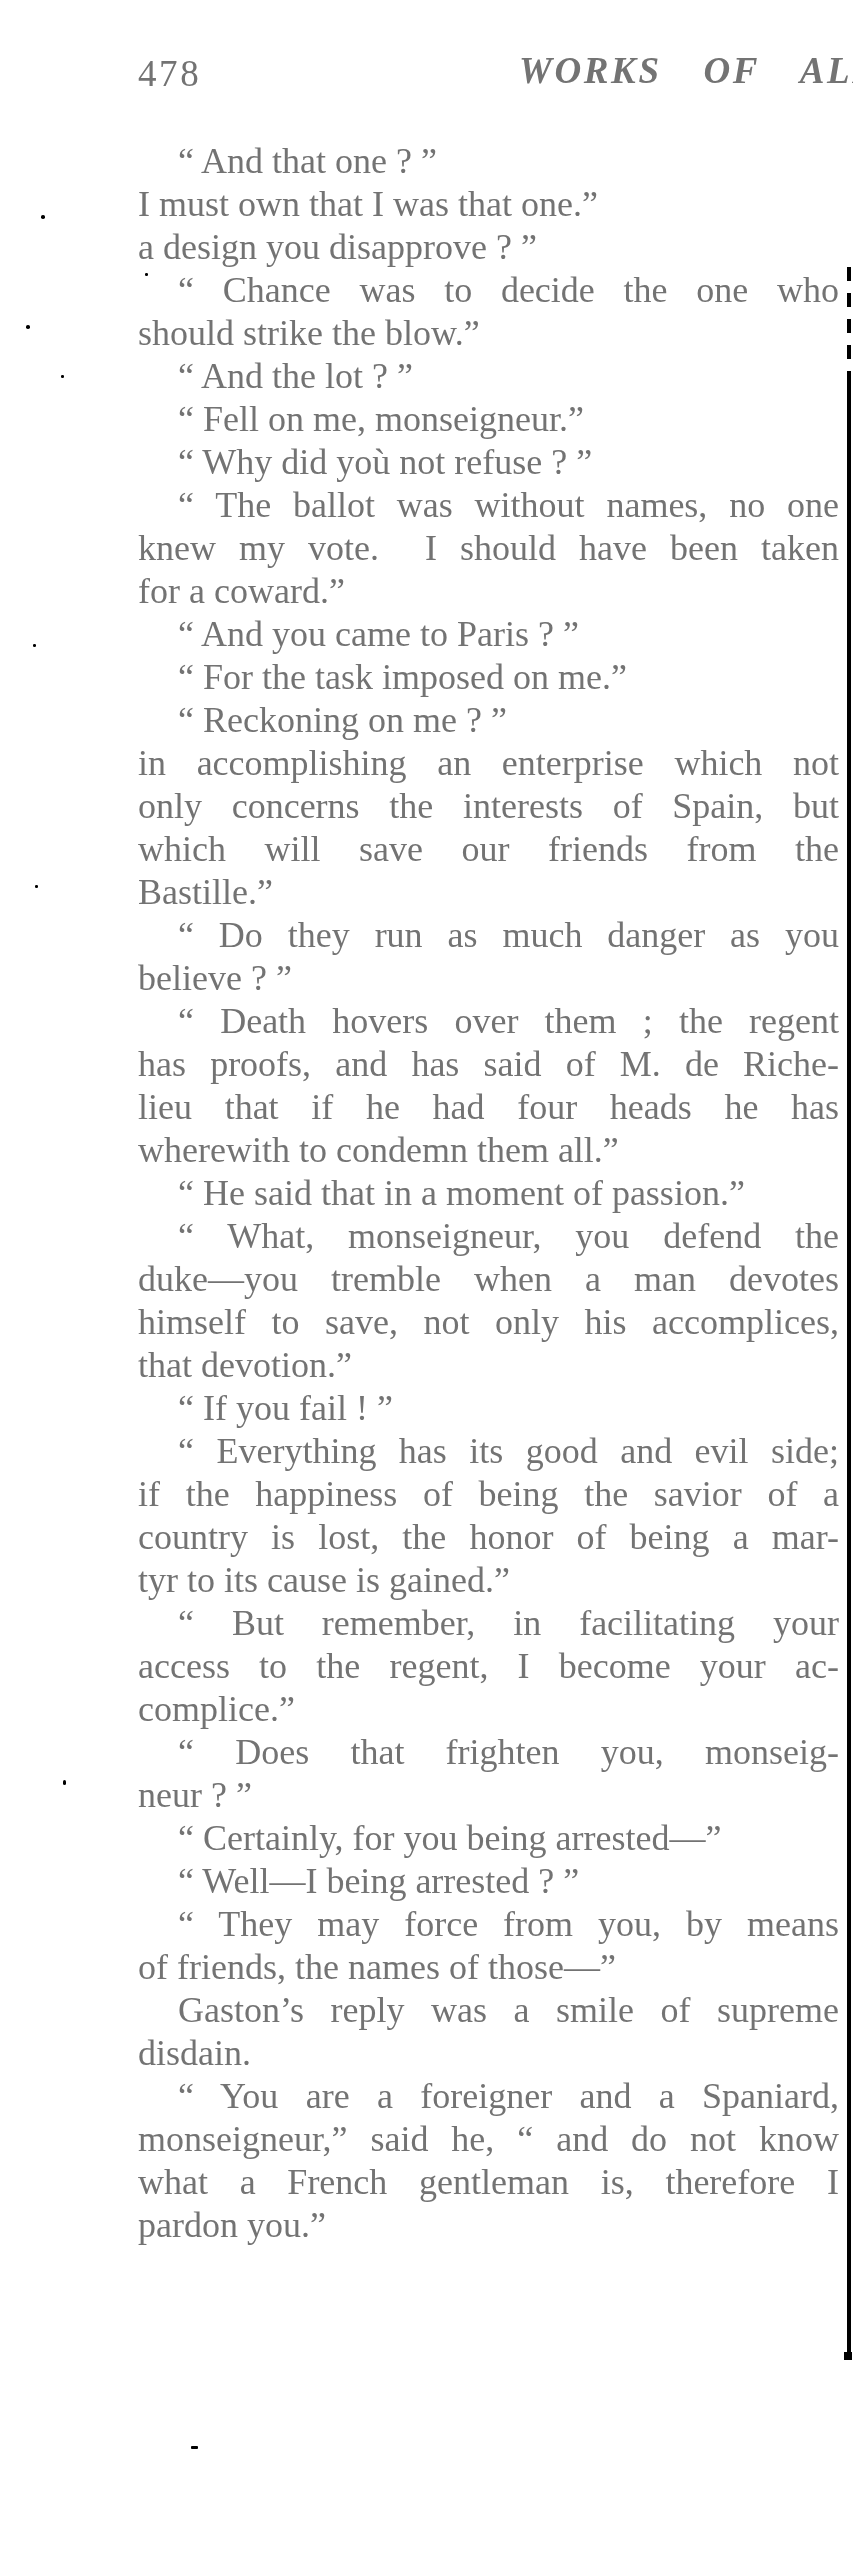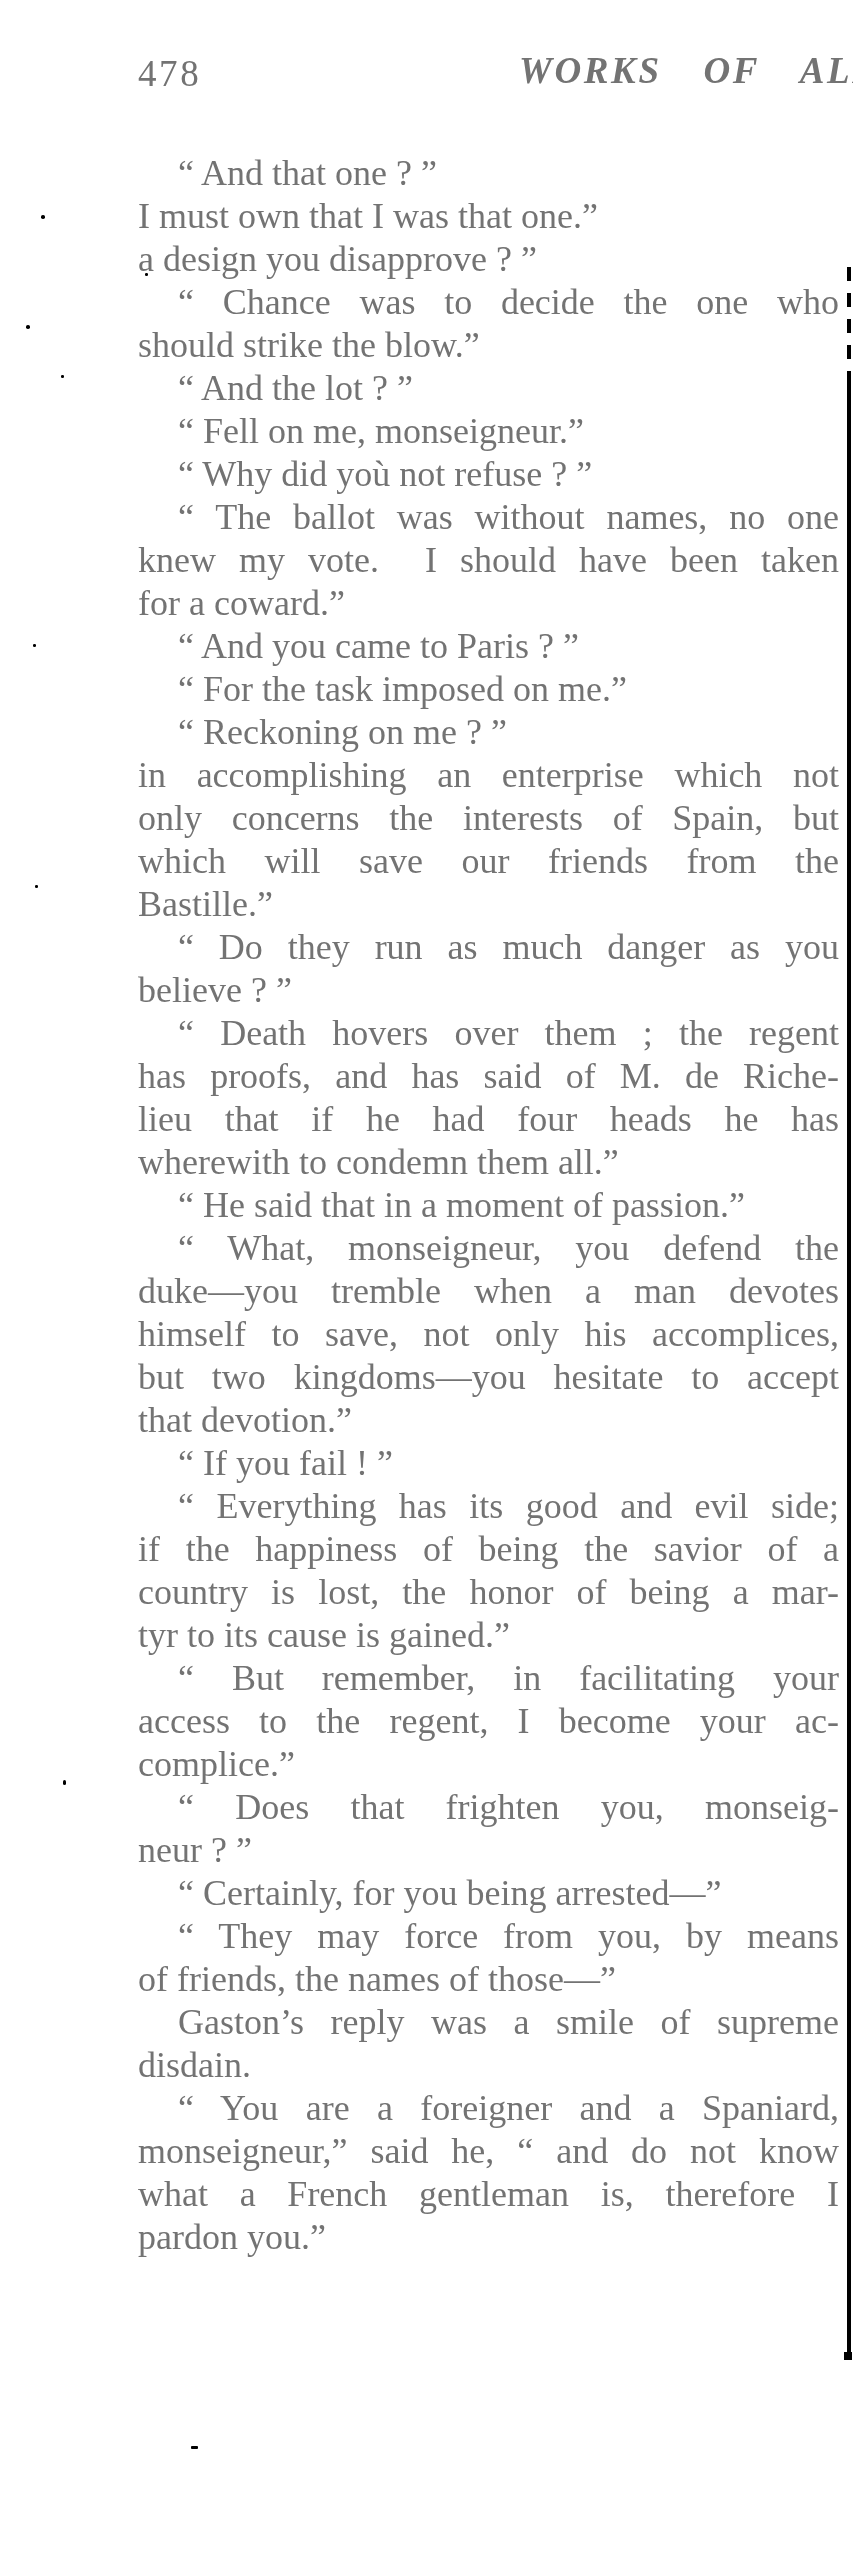--- a/index.html
+++ b/index.html
@@ -32,21 +32,21 @@
     line-height: 40px;
     font-style: italic;
     font-weight: bold;
     letter-spacing: 2.6px;
     word-spacing: 30px;
     white-space: nowrap;
   }
   .text-block {
     position: absolute;
     left: 138px;
-    top: 152px;
+    top: 140px;
     width: 701px;
     font-size: 36px;
   }
   .line {
     height: 43px;
     line-height: 43px;
     text-align: justify;
     text-align-last: justify;
   }
   .line.first { text-indent: 40px; }
@@ -122,33 +122,33 @@
       <div class="line first">“ Do they run as much danger as you</div>
       <div class="line last">believe ? ”</div>
       <div class="line first">“ Death hovers over them ; the regent</div>
       <div class="line">has proofs, and has said of M. de Riche-</div>
       <div class="line">lieu that if he had four heads he has</div>
       <div class="line last">wherewith to condemn them all.”</div>
       <div class="line first last">“ He said that in a moment of passion.”</div>
       <div class="line first">“ What, monseigneur, you defend the</div>
       <div class="line">duke—you tremble when a man devotes</div>
       <div class="line">himself to save, not only his accomplices,</div>
-      <div class="line">but two kingdoms—you hesitate to accept</div>
       <div class="line last">that devotion.”</div>
       <div class="line first last">“ If you fail ! ”</div>
       <div class="line first">“ Everything has its good and evil side;</div>
       <div class="line">if the happiness of being the savior of a</div>
       <div class="line">country is lost, the honor of being a mar-</div>
       <div class="line last">tyr to its cause is gained.”</div>
       <div class="line first">“ But remember, in facilitating your</div>
       <div class="line">access to the regent, I become your ac-</div>
       <div class="line last">complice.”</div>
       <div class="line first">“ Does that frighten you, monseig-</div>
       <div class="line last">neur ? ”</div>
       <div class="line first last">“ Certainly, for you being arrested—”</div>
+      <div class="line first last">“ Well—I being arrested ? ”</div>
       <div class="line first">“ They may force from you, by means</div>
       <div class="line last">of friends, the names of those—”</div>
       <div class="line first">Gaston’s reply was a smile of supreme</div>
       <div class="line last">disdain.</div>
       <div class="line first">“ You are a foreigner and a Spaniard,</div>
       <div class="line">monseigneur,” said he, “ and do not know</div>
       <div class="line">what a French gentleman is, therefore I</div>
       <div class="line last">pardon you.”</div>
     </div>
 

